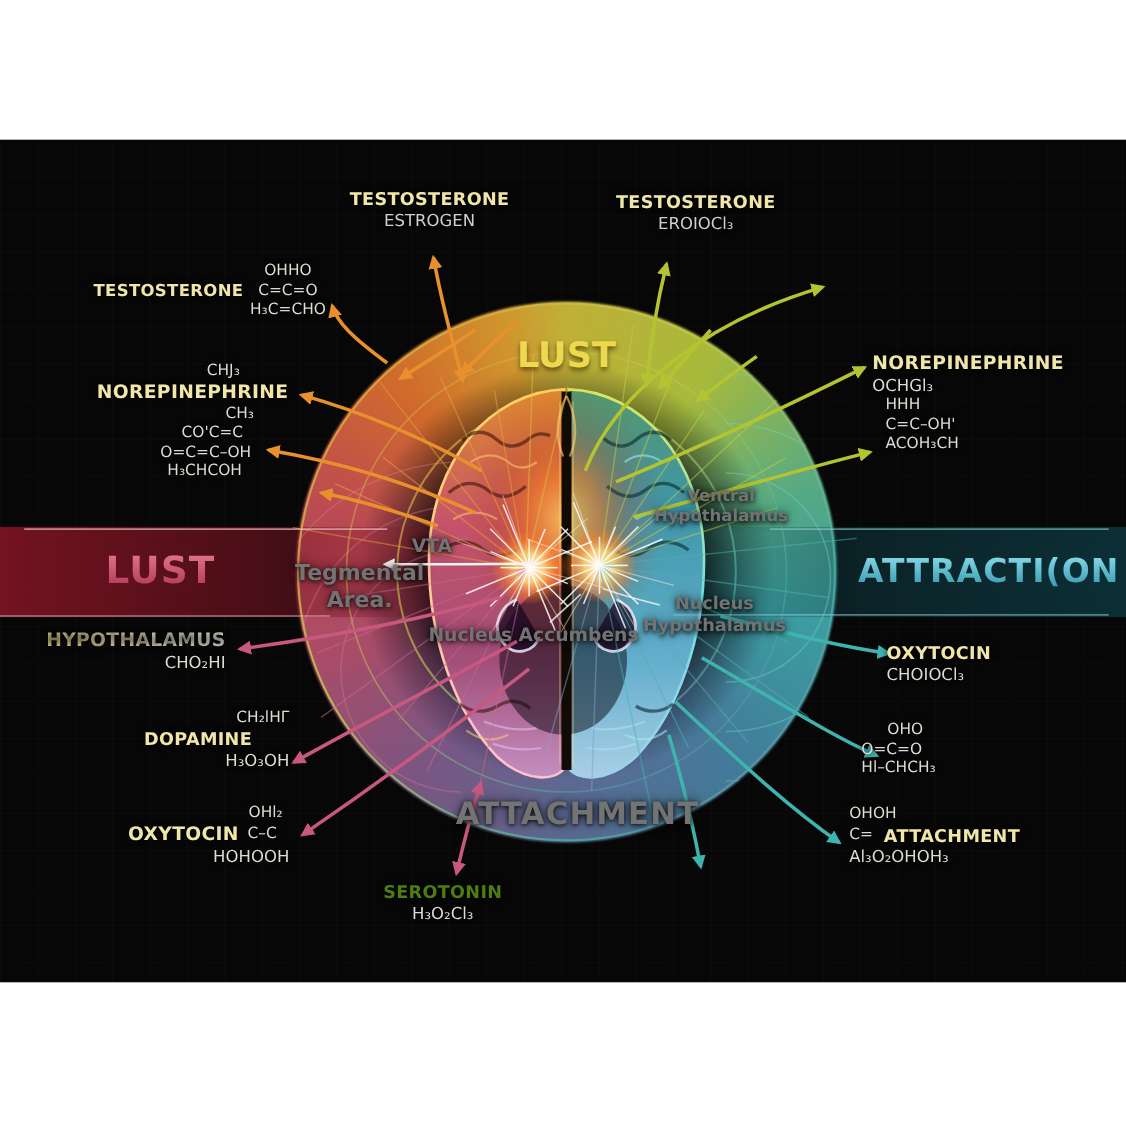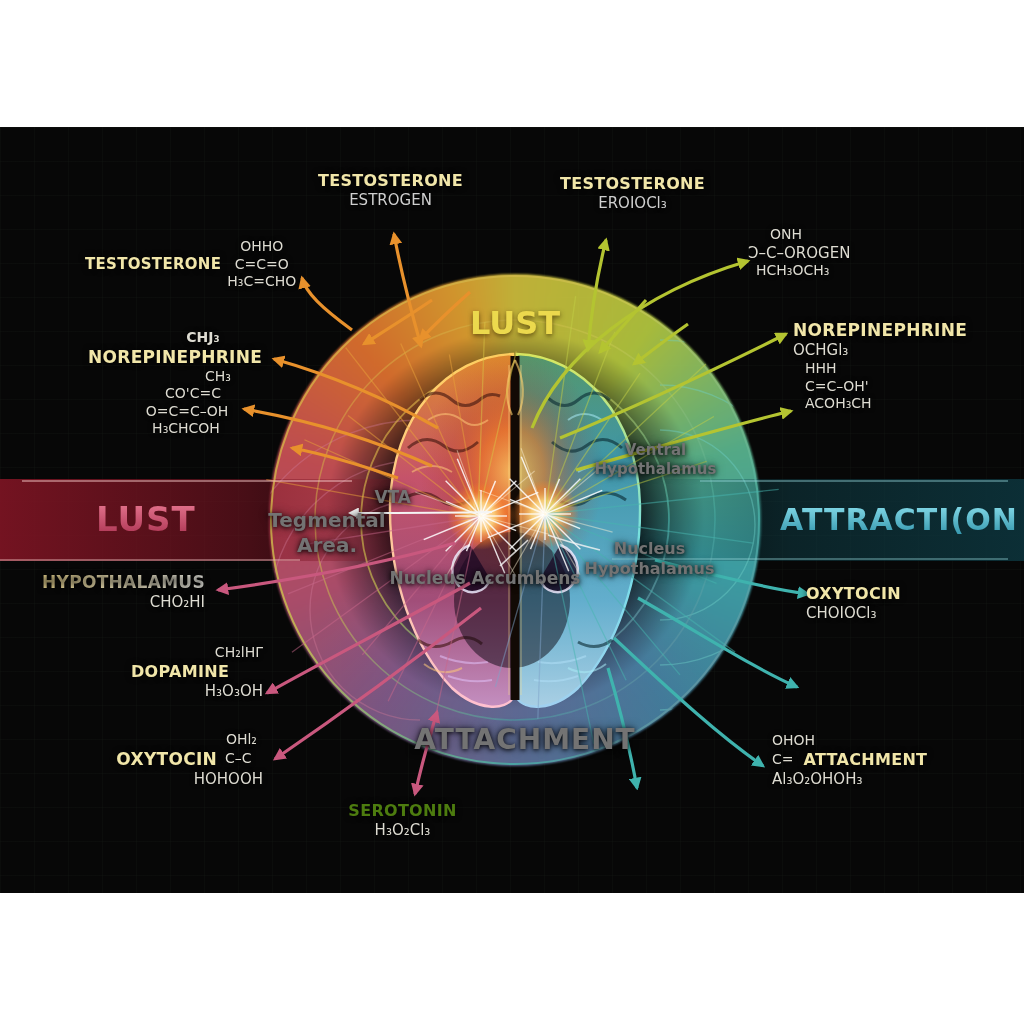--- a/index.html
+++ b/index.html
@@ -300,21 +300,21 @@
       <span class="t" style="font-size:15px;">TESTOSTERONE</span>
       <span class="c" style="display:inline-block;">
         <span class="f" style="display:block;">OHHO</span>
         <span class="f" style="display:block;">C=C=O</span>
         <span class="f" style="display:block;">H₃C=CHO</span>
       </span>
     </div>
   </div>
 
   <div class="ann" style="left:88px;top:329px;width:170px;">
-    <div class="f c" style="padding-left:60px;font-weight:bold;">CHJ₃</div>
+    <div class="f c" style="padding-left:60px;">CHJ₃</div>
     <div class="t" style="font-size:17px;">NOREPINEPHRINE</div>
     <div class="f c" style="padding-left:90px;">CH₃</div>
     <div class="f c" style="padding-left:40px;">CO'C=C</div>
     <div class="f c" style="padding-left:28px;">O=C=C–OH</div>
     <div class="f c" style="padding-left:26px;">H₃CHCOH</div>
   </div>
 
   <div class="ann big grad-pink" style="left:96px;top:498px;font-size:34px;">LUST</div>
   <div class="ann big grad-teal" style="left:780px;top:501px;font-size:30px;">ATTRACTI(ON</div>
 
@@ -357,39 +357,39 @@
     <div class="w" style="font-size:15px;">Hypothalamus</div>
   </div>
 
   <div class="ann c w" style="left:385px;top:568px;width:200px;font-size:17px;">Nucleus Accumbens</div>
 
   <div class="ann c" style="left:577px;top:539px;width:145px;">
     <div class="w" style="font-size:16px;">Nucleus</div>
     <div class="w" style="font-size:16px;">Hypothalamus</div>
   </div>
 
-  <div class="ann l" style="left:748px;top:226px;width:140px;">
-    <div class="f" style="padding-left:22px;">ONH</div>
-    <div class="f" style="font-size:15px;">Ɔ–C–OROGEN</div>
-    <div class="f" style="padding-left:8px;">HCH₃OCH₃</div>
-  </div>
 
   <div class="ann l" style="left:793px;top:320px;width:185px;">
     <div class="t" style="font-size:17px;">NOREPINEPHRINE</div>
     <div class="f" style="font-size:15px;">OCHGl₃</div>
     <div class="f" style="padding-left:12px;">HHH</div>
     <div class="f" style="padding-left:12px;">C=C–OH'</div>
     <div class="f" style="padding-left:12px;">ACOH₃CH</div>
   </div>
 
   <div class="ann l" style="left:806px;top:584px;width:120px;">
     <div class="t" style="font-size:16px;">OXYTOCIN</div>
     <div class="f" style="font-size:15px;">CHOIOCl₃</div>
   </div>
 
+  <div class="ann l" style="left:783px;top:655px;width:80px;">
+    <div class="f c">OHO</div>
+    <div class="f">O=C=O</div>
+    <div class="f" style="white-space:nowrap;">Hl–CHCH₃</div>
+  </div>
 
   <div class="ann l" style="left:772px;top:732px;width:175px;">
     <div class="f">OHOH</div>
     <div class="row" style="justify-content:flex-start;gap:10px;">
       <span class="f">C=</span>
       <span class="t" style="font-size:16px;">ATTACHMENT</span>
     </div>
     <div class="f" style="font-size:15px;">Al₃O₂OHOH₃</div>
   </div>
 </div>

